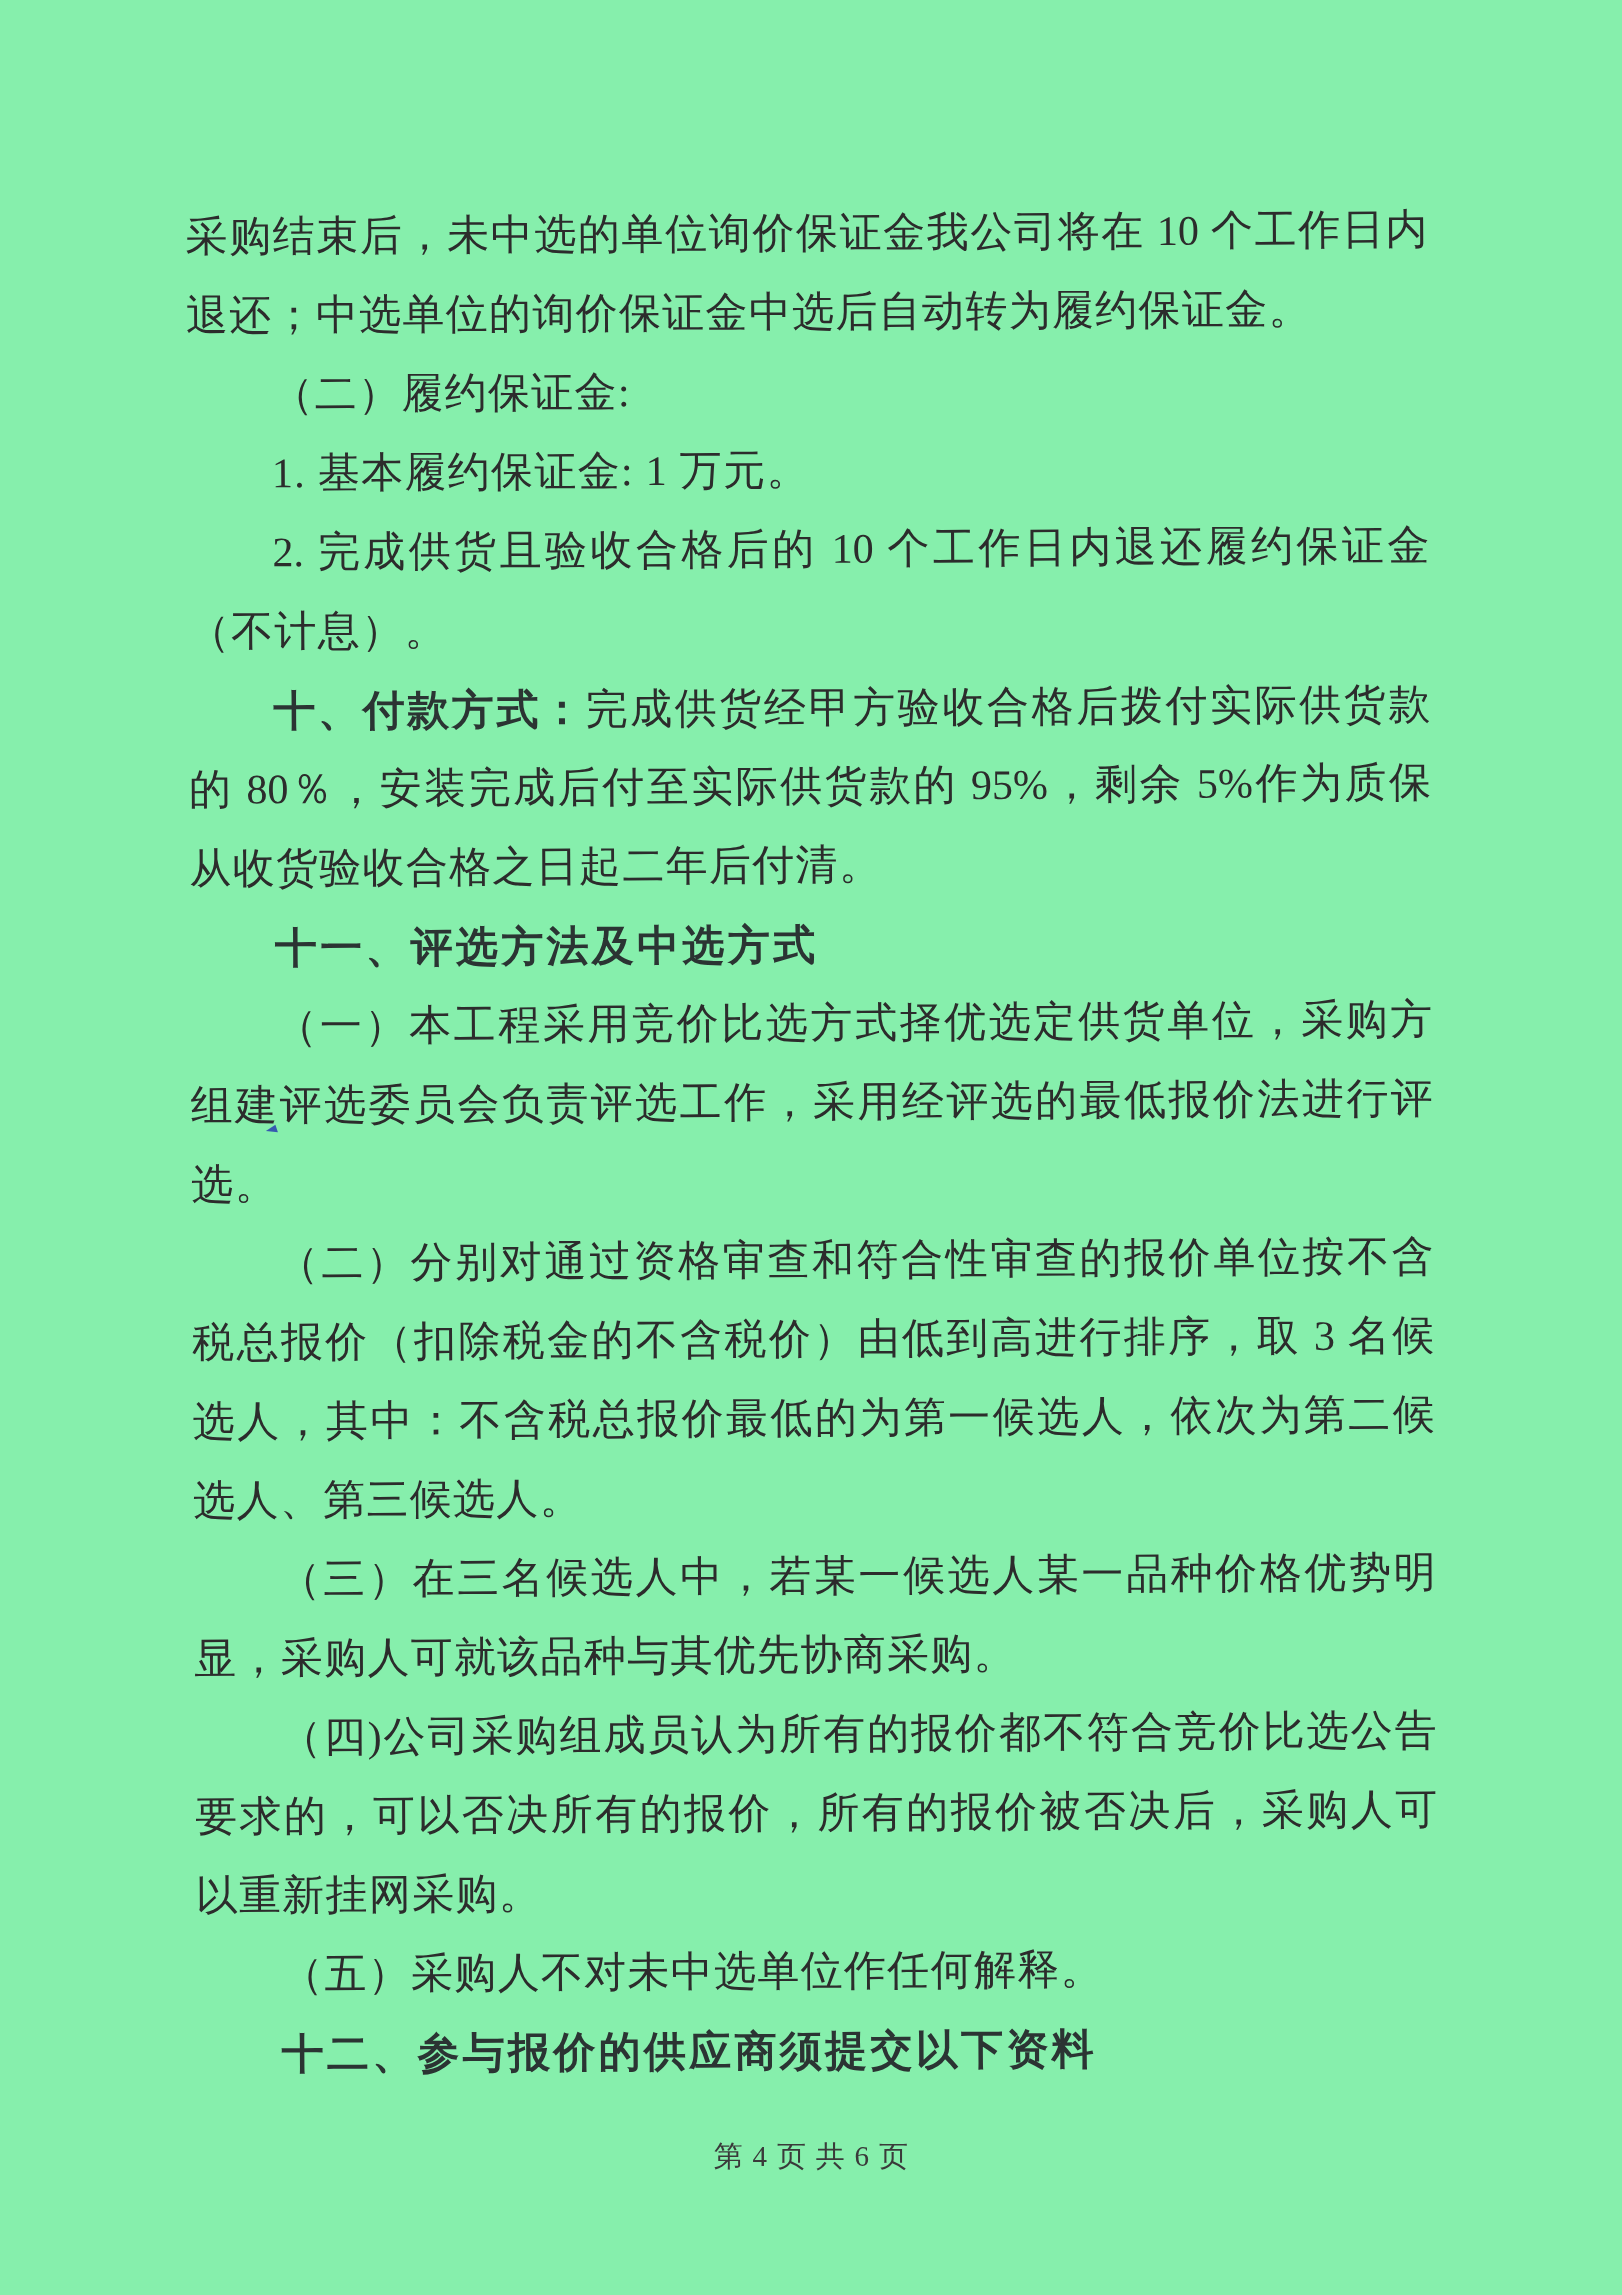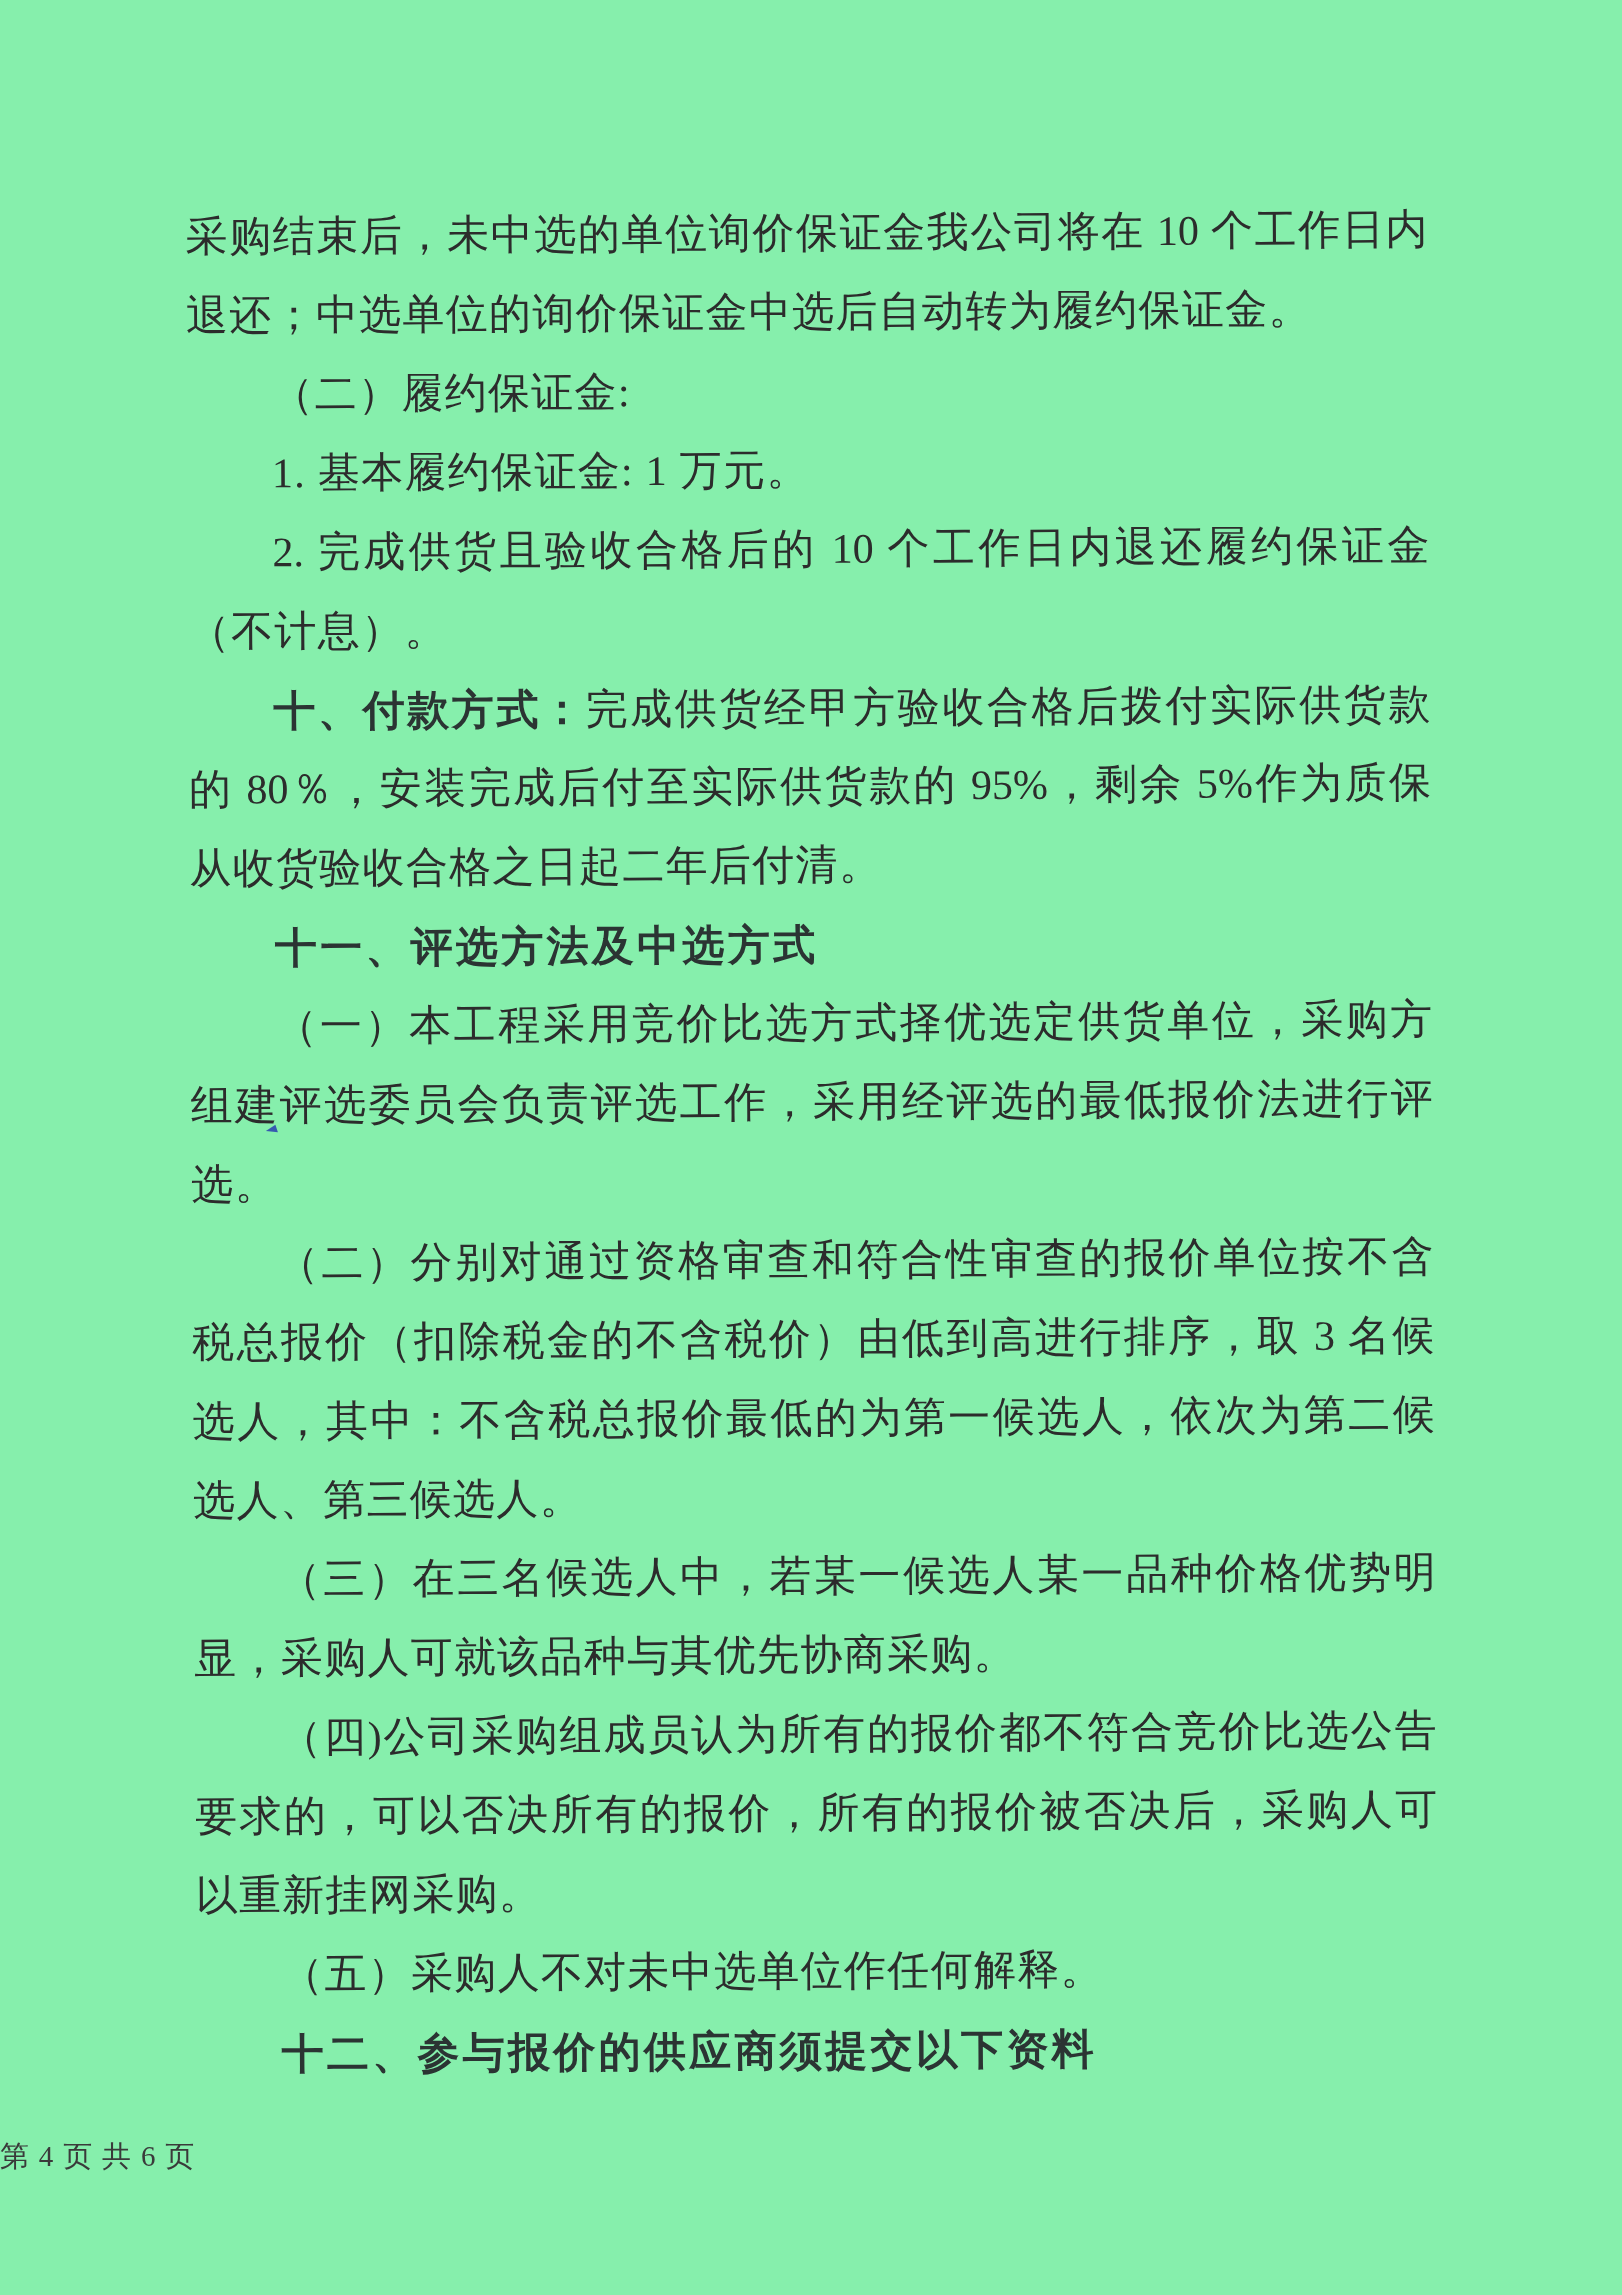--- a/index.html
+++ b/index.html
@@ -40,20 +40,21 @@
     letter-spacing:3.3px;
   }
   .b{
     font-family:"Liberation Sans","DejaVu Sans",sans-serif;
     font-weight:700;
     color:#2b3433;
   }
   .footer{
     position:absolute;
     left:0;top:2137px;width:1623px;
+    text-align:center;
     font-size:29px;
     letter-spacing:1.3px;
     color:#3a3a3a;
     font-family:"Liberation Serif","DejaVu Serif",serif;
   }
   .artifact{
     position:absolute;
     left:75px;top:929px;
     width:0;height:0;
     border-right:11px solid #2e49b0;

